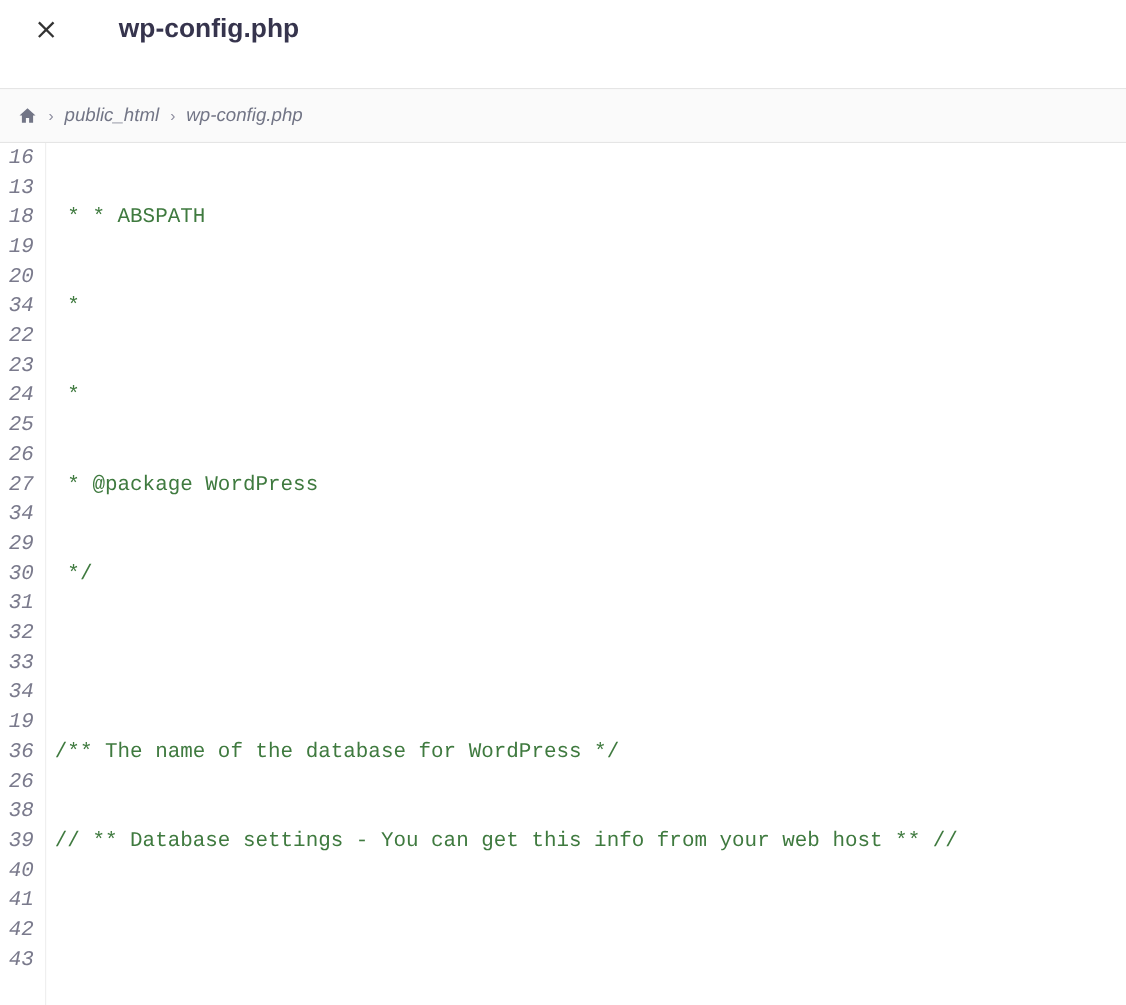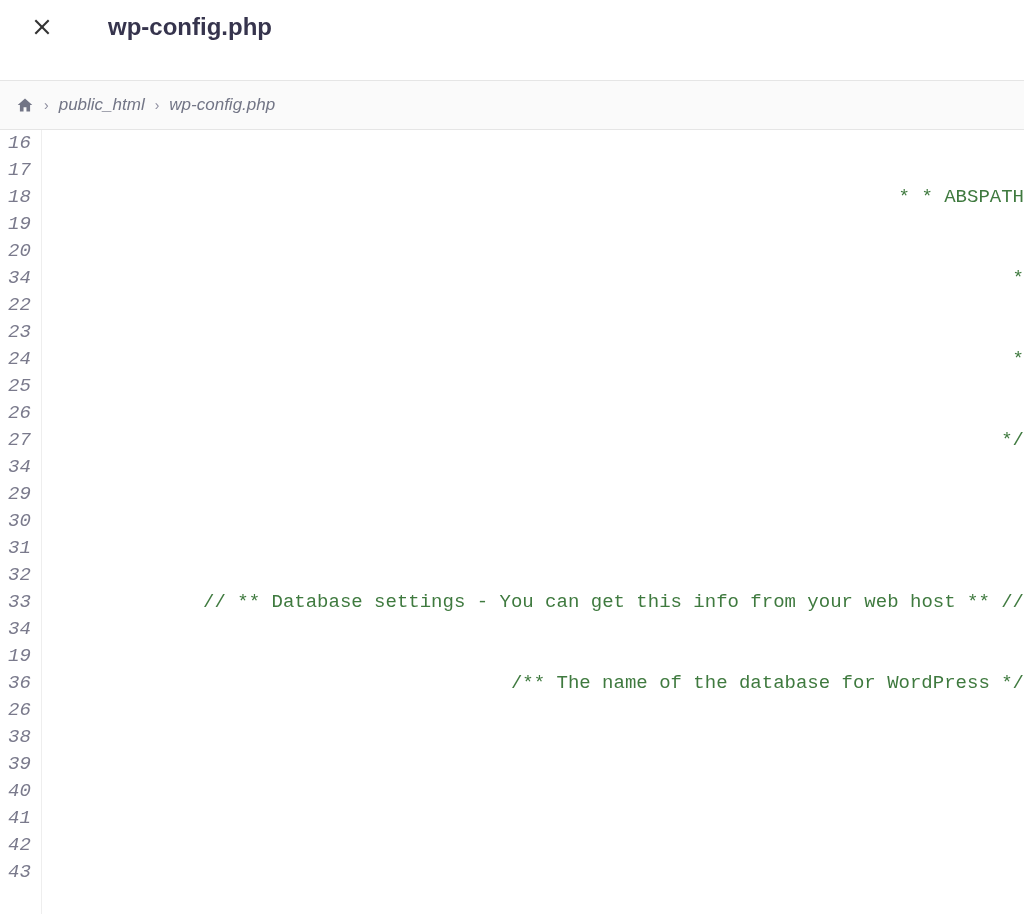--- a/index.html
+++ b/index.html
@@ -66,21 +66,21 @@
       background: #fff;
       user-select: none;
       border-right: 1px solid #eee;
     }
     .gutter .ln { display: block; height: 27px; font-style: italic; }
     .code {
       padding-left: 8px;
       white-space: pre;
       flex: 1;
     }
-    .line { height: 27px; text-align: right; }
+    .line { height: 27px; }
     .tok-comment { color: #3f7a3f; }
   </style>
 </head>
 <body>
 
 <div class="header">
   <svg class="close-icon" viewBox="0 0 24 24">
     <line x1="4" y1="4" x2="20" y2="20"></line>
     <line x1="20" y1="4" x2="4" y2="20"></line>
   </svg>
@@ -93,21 +93,21 @@
   </svg>
   <span class="bc-sep">›</span>
   <span class="bc-item">public_html</span>
   <span class="bc-sep">›</span>
   <span class="bc-item">wp-config.php</span>
 </div>
 
 <div class="editor">
   <div class="gutter" id="gutter">
       <span class="ln">16</span>
-      <span class="ln">17</span>
+      <span class="ln">13</span>
       <span class="ln">18</span>
       <span class="ln">19</span>
       <span class="ln">20</span>
       <span class="ln">34</span>
       <span class="ln">22</span>
       <span class="ln">23</span>
       <span class="ln">24</span>
       <span class="ln">25</span>
       <span class="ln">26</span>
       <span class="ln">27</span>
@@ -125,24 +125,25 @@
       <span class="ln">39</span>
       <span class="ln">40</span>
       <span class="ln">41</span>
       <span class="ln">42</span>
       <span class="ln">43</span>
     </div>
   <div class="code">
     <div class="line"><span class="tok-comment"> * * ABSPATH</span></div>
     <div class="line"><span class="tok-comment"> *</span></div>
     <div class="line"><span class="tok-comment"> *</span></div>
+    <div class="line"><span class="tok-comment"> * @package WordPress</span></div>
     <div class="line"><span class="tok-comment"> */</span></div>
     <div class="line"></div>
+    <div class="line"><span class="tok-comment">/** The name of the database for WordPress */</span></div>
     <div class="line"><span class="tok-comment">// ** Database settings - You can get this info from your web host ** //</span></div>
-    <div class="line"><span class="tok-comment">/** The name of the database for WordPress */</span></div>
     <div class="line"></div>
     
     
     
     
     
     
     
     
     

